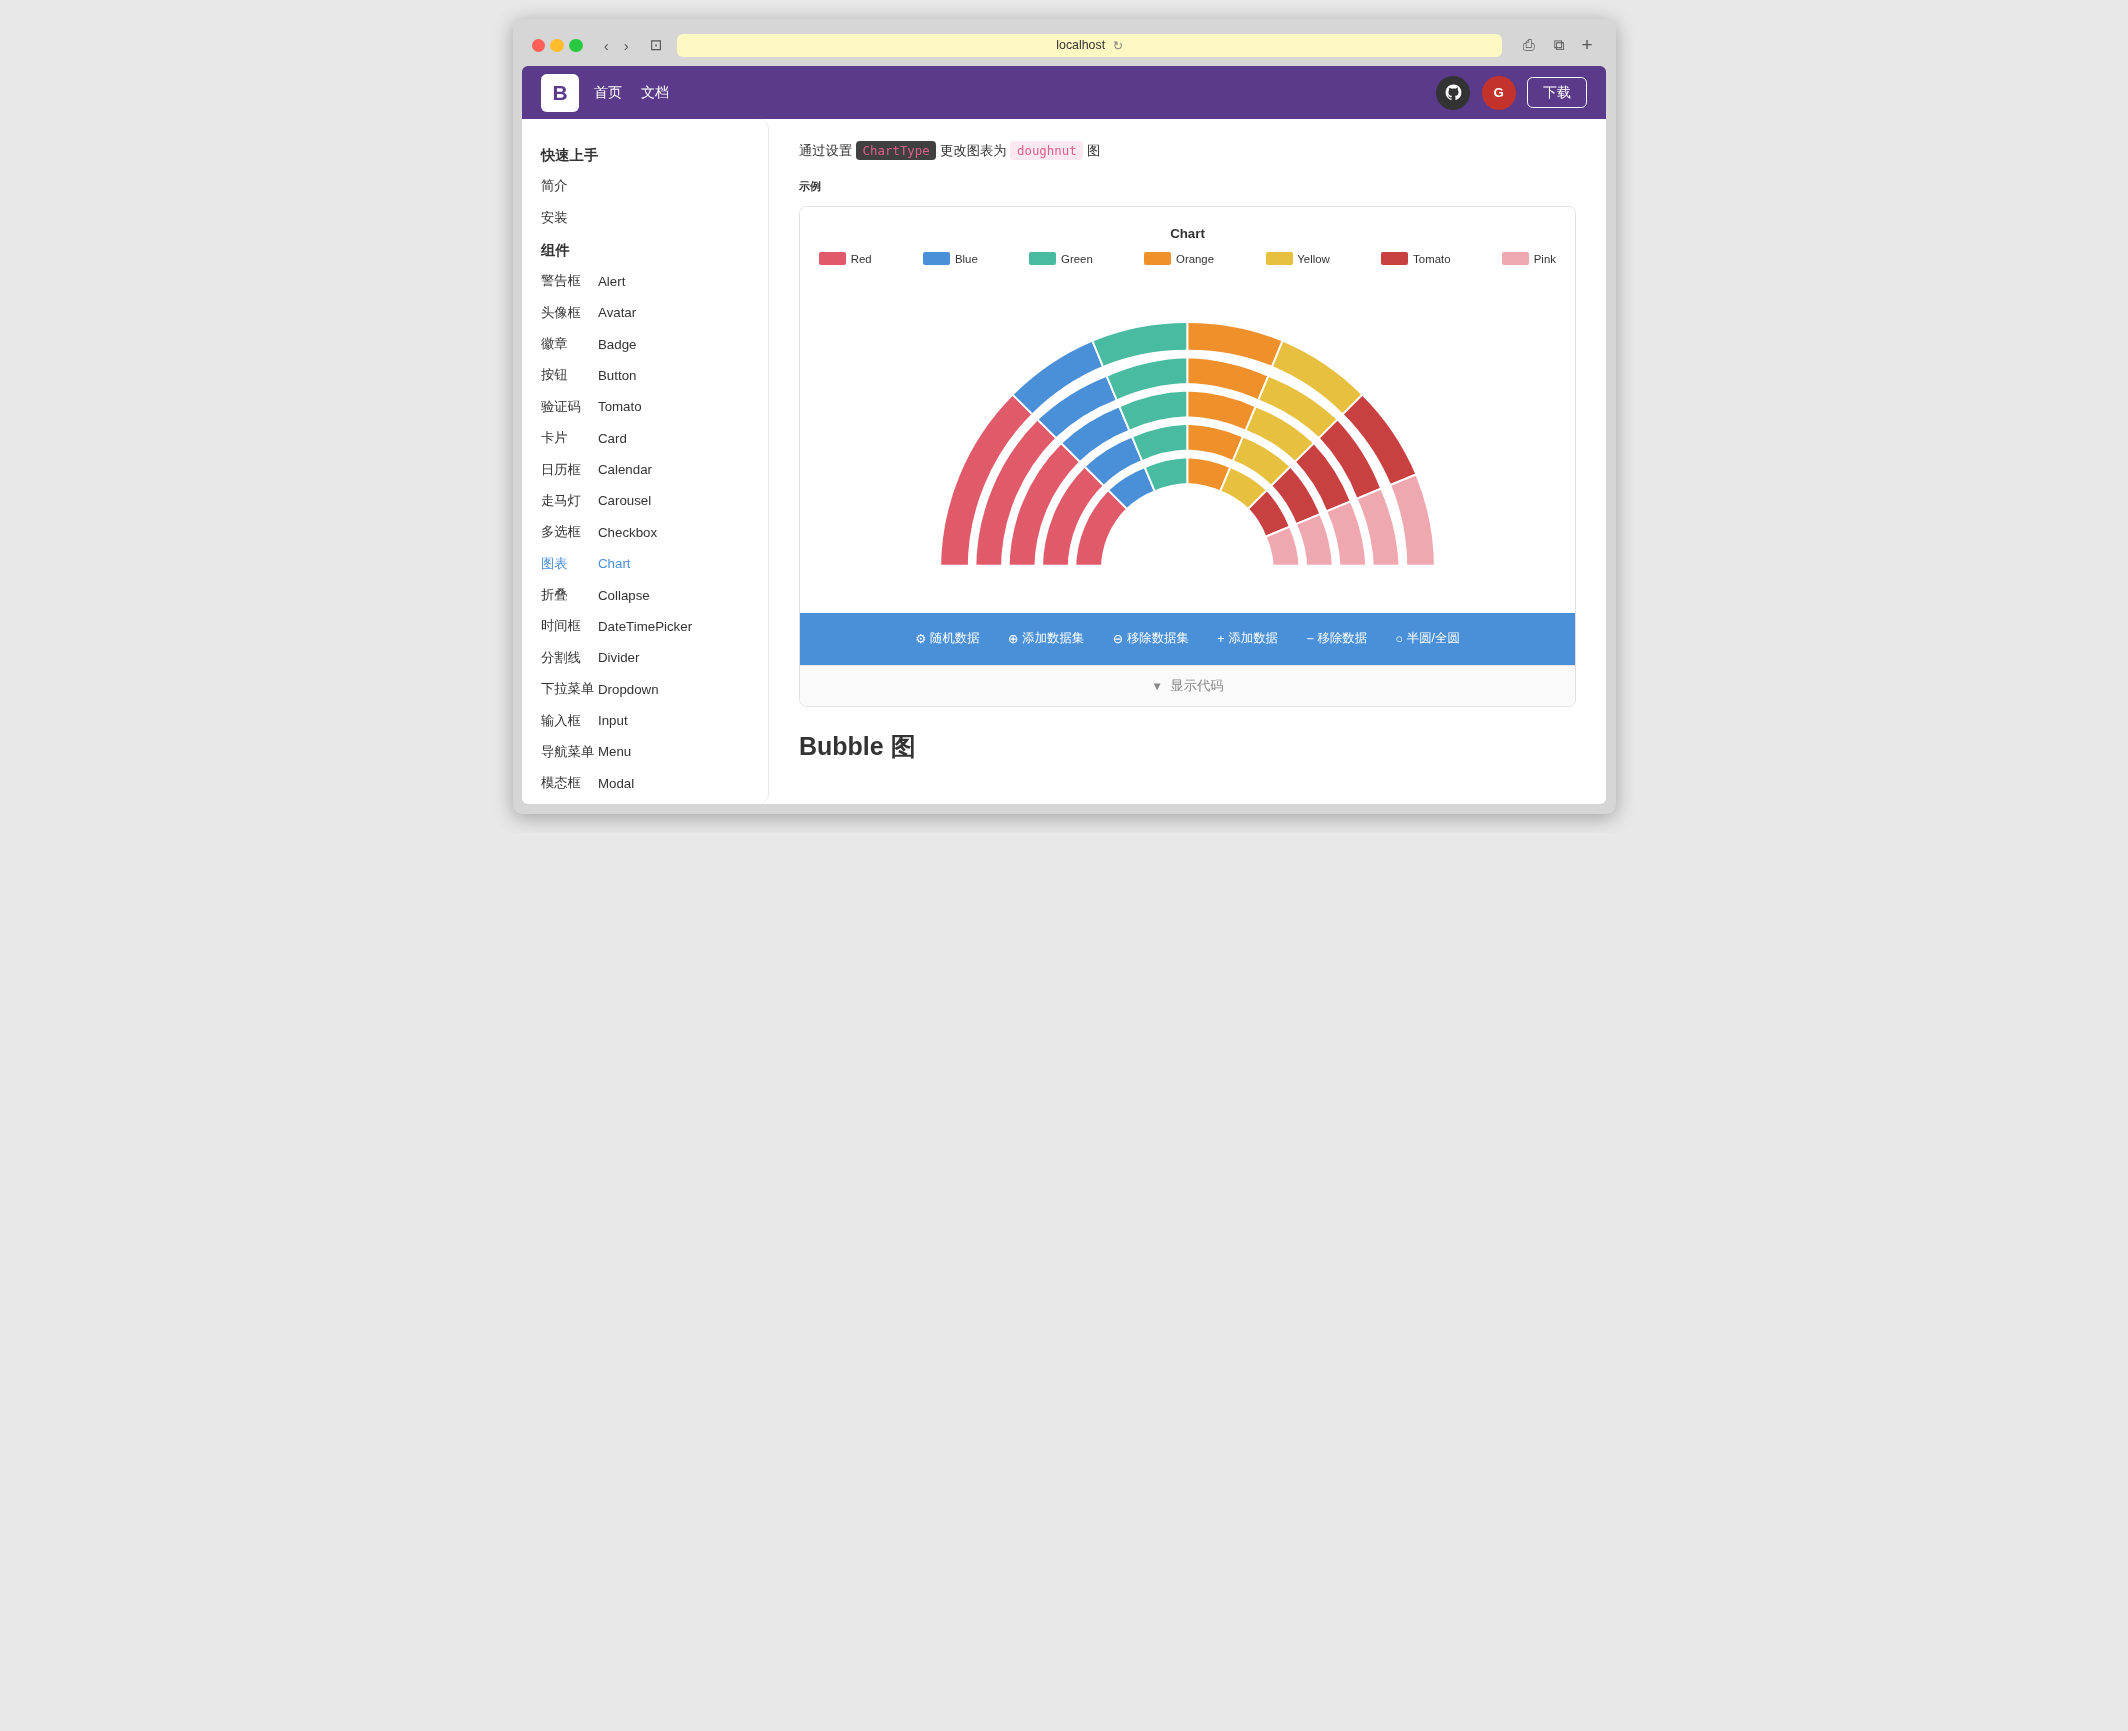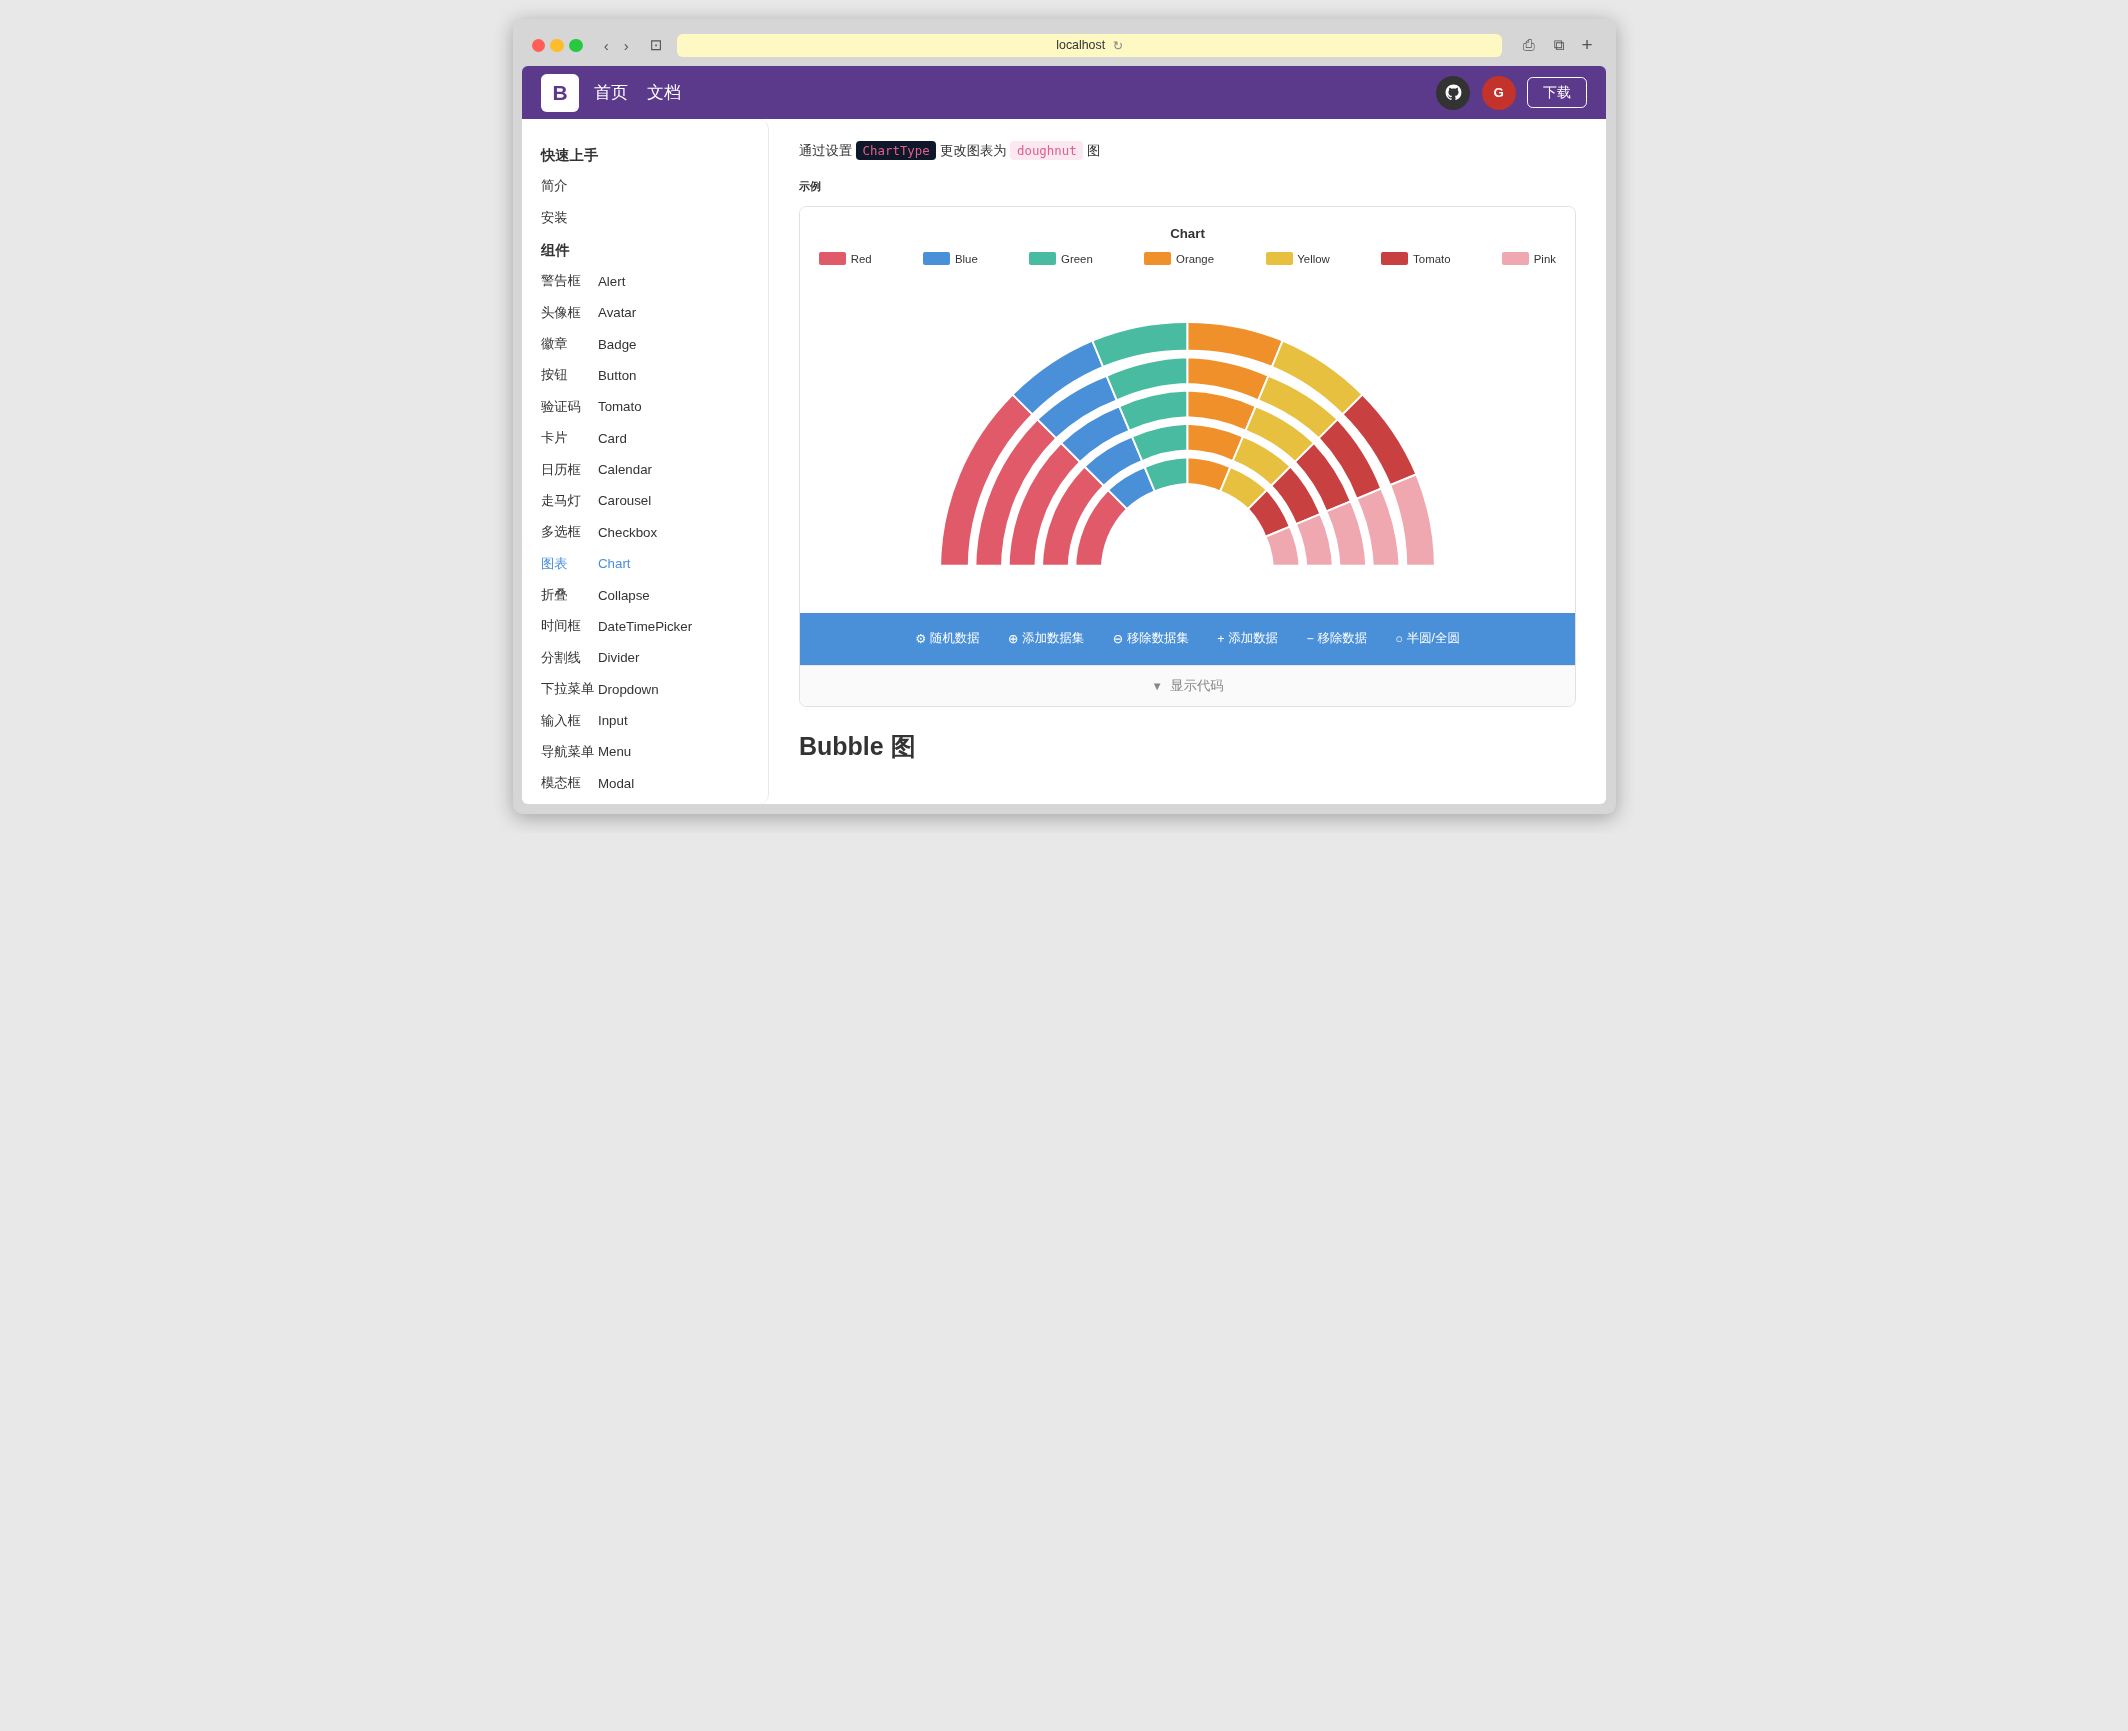--- a/index.html
+++ b/index.html
@@ -87,21 +87,21 @@
       display: flex;
       align-items: center;
       justify-content: center;
       border-radius: 5.7px;
       margin-right: 15px;
     }
 
     .nav-links { display: flex; gap: 19px; }
     .nav-link {
       color: white;
-      font-size: 17px;
+      font-size: 14px;
       text-decoration: none;
       cursor: pointer;
     }
 
     .nav-spacer { flex: 1; }
 
     .nav-icons { display: flex; align-items: center; gap: 11.4px; }
 
     .github-icon {
       width: 34px; height: 34px; border-radius: 50%;
@@ -185,21 +185,21 @@
       margin-bottom: 11.4px;
     }
 
     .description {
       font-size: 13.3px;
       color: #333;
       margin-bottom: 19px;
     }
 
     .code-tag {
-      background: #0f172a;
+      background: #404040;
       color: #e0608a;
       padding: 1.9px 6.7px;
       border-radius: 3.8px;
       font-family: monospace;
       font-size: 12.4px;
     }
 
     .code-tag-pink {
       background: #fce8f0;
       color: #e0608a;

